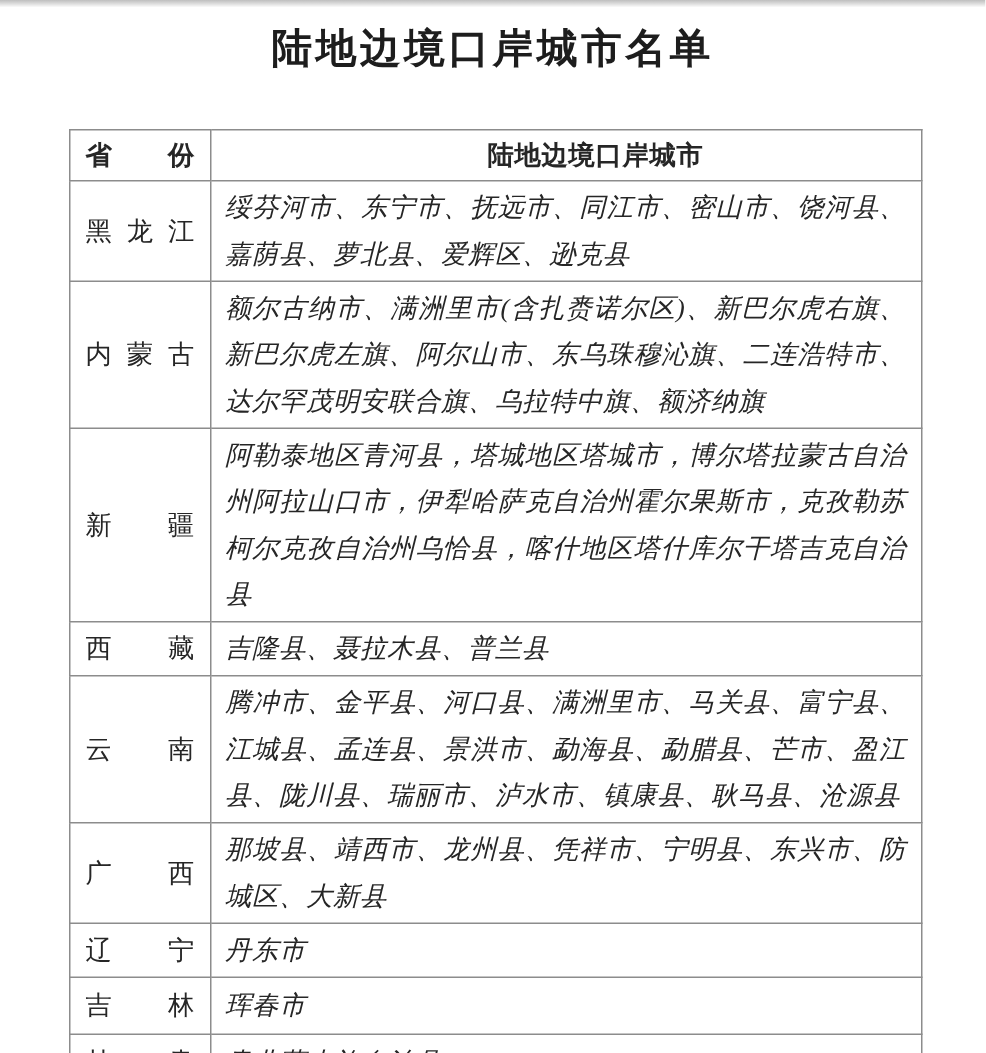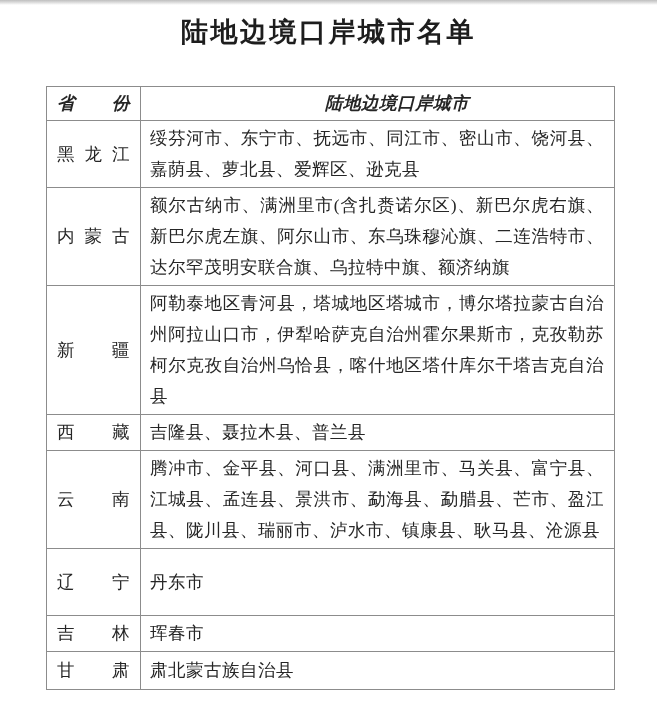--- a/index.html
+++ b/index.html
@@ -58,22 +58,23 @@
   }
   th.cities-col{
     text-align:center;
     font-weight:bold;
     font-size:17px;
     padding-left:40px;
   }
   td.cities-col{
     padding:2px 10px 2px 9px;
     text-align:justify;
+    font-style:italic;
   }
-  thead tr{height:34px;font-style:italic;}
+  thead tr{height:34px;}
   tbody tr:nth-child(1){height:67px;margin-left:20px;}
   tbody tr:nth-child(2){height:95px;}
   tbody tr:nth-child(3){height:95px;}
   tbody tr:nth-child(4){height:36px;margin-left:20px;}
   tbody tr:nth-child(5){height:93px;}
   tbody tr:nth-child(6){height:67px;}
   tbody tr:nth-child(7){height:34px;}
   tbody tr:nth-child(8){height:38px;}
   tbody tr:nth-child(9){height:37px;}
 </style>
@@ -120,20 +121,26 @@
         <td class="cities-col">吉隆县、聂拉木县、普兰县</td>
       </tr>
       <tr>
         <td class="prov-col">
             <span class="just">云南</span>
           </td>
         <td class="cities-col">腾冲市、金平县、河口县、满洲里市、马关县、富宁县、江城县、孟连县、景洪市、勐海县、勐腊县、芒市、盈江县、陇川县、瑞丽市、泸水市、镇康县、耿马县、沧源县</td>
       </tr>
       <tr>
         <td class="prov-col">
+            <span class="just">广西</span>
+          </td>
+        <td class="cities-col">那坡县、靖西市、龙州县、凭祥市、宁明县、东兴市、防城区、大新县</td>
+      </tr>
+      <tr>
+        <td class="prov-col">
             <span class="just">辽宁</span>
           </td>
         <td class="cities-col">丹东市</td>
       </tr>
       <tr>
         <td class="prov-col">
             <span class="just">吉林</span>
           </td>
         <td class="cities-col">珲春市</td>
       </tr>

